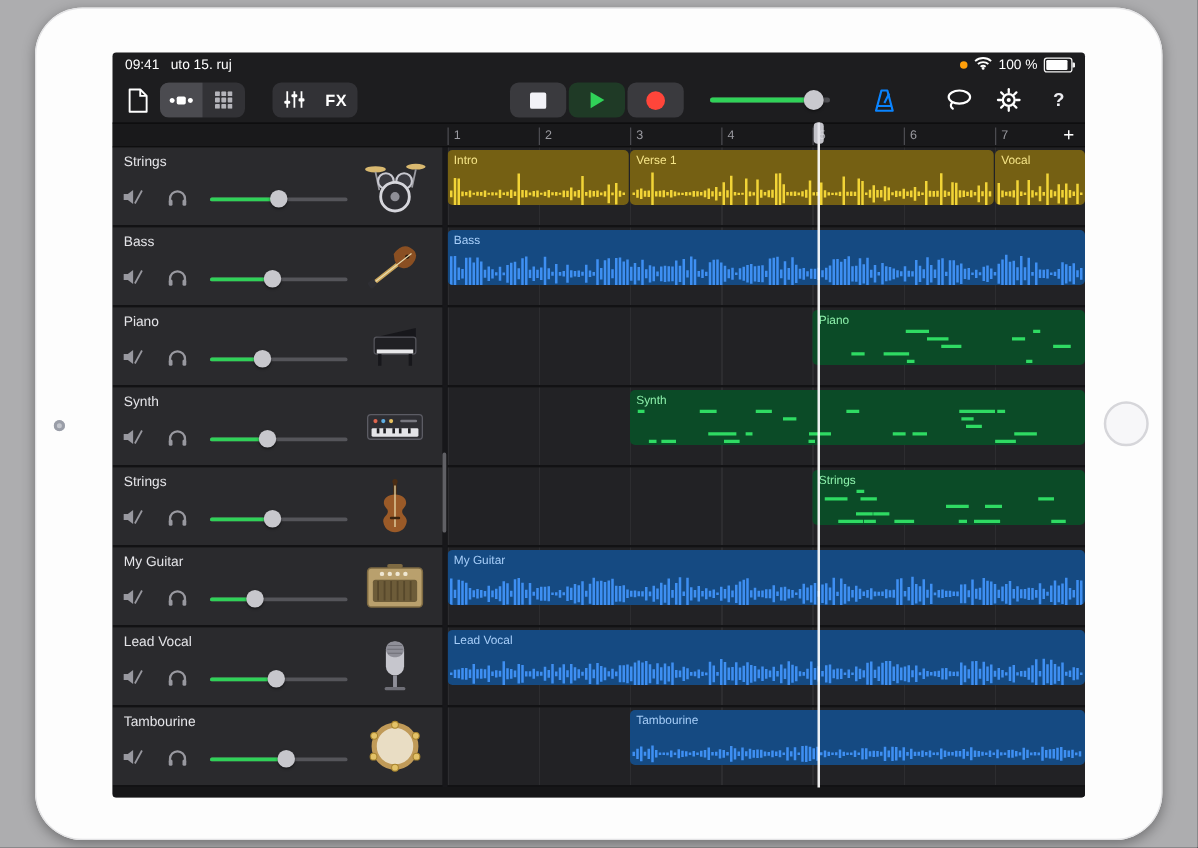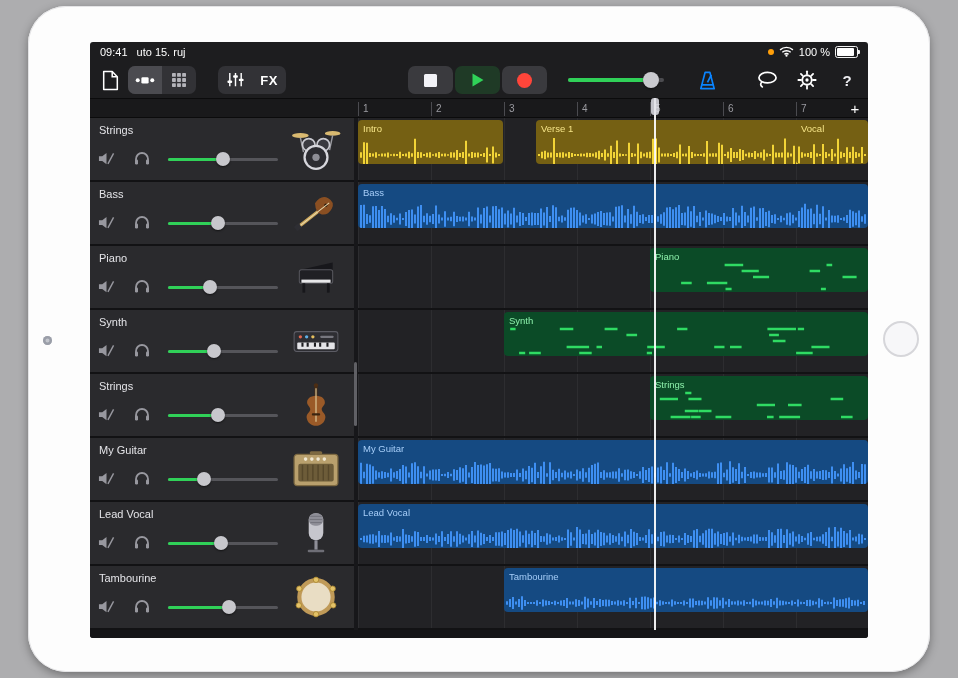--- a/index.html
+++ b/index.html
@@ -254,21 +254,21 @@
               </svg>
             </span>
         </div>
         <div class="lane">
           <div class="region" style="left: 0px; width: 145px; background: rgb(117, 96, 19);">
               <span class="region-label" style="color: rgb(245, 228, 135);">Intro</span>
               <svg width="145" height="54" viewBox="0 0 145 54">
                 <path d="M3 31.3 V36.7 M6 21.3 V46.7 M9 21.7 V46.3 M12 32.1 V35.9 M15 32.6 V35.4 M18 31.3 V36.7 M21 33.2 V34.8 M24 32.4 V35.6 M27 32.5 V35.5 M30 31.4 V36.6 M33 33.2 V34.8 M36 32.7 V35.3 M39 32.9 V35.1 M42 30.7 V37.3 M45 33.0 V35.0 M48 32.4 V35.6 M51 30.7 V37.3 M54 32.2 V35.8 M57 17.8 V50.2 M60 31.0 V37.0 M63 31.2 V36.8 M66 32.9 V35.1 M69 31.8 V36.2 M72 31.3 V36.7 M75 33.2 V34.8 M78 32.3 V35.7 M81 31.0 V37.0 M84 32.8 V35.2 M87 32.5 V35.5 M90 33.2 V34.8 M93 31.3 V36.7 M96 31.5 V36.5 M99 28.9 V39.1 M102 31.9 V36.1 M105 30.9 V37.1 M108 19.7 V48.3 M111 32.5 V35.5 M114 31.1 V36.9 M117 31.8 V36.2 M120 31.4 V36.6 M123 32.9 V35.1 M126 31.9 V36.1 M129 26.5 V41.5 M132 32.9 V35.1 M135 25.4 V42.6 M138 31.6 V36.4 M141 33.0 V35.0 " stroke="#f2d437" stroke-width="2" fill="none"></path>
               </svg>
             </div>
-          <div class="region" style="left: 146px; width: 291px; background: rgb(117, 96, 19); margin-left: 32px;">
+          <div class="region" style="left: 146px; width: 291px; background: rgb(117, 96, 19);">
               <span class="region-label" style="color: rgb(245, 228, 135);">Verse 1</span>
               <svg width="291" height="54" viewBox="0 0 291 54">
                 <path d="M3 33.0 V35.0 M6 30.8 V37.2 M9 29.8 V38.2 M12 31.6 V36.4 M15 31.4 V36.6 M18 17.0 V51.0 M21 31.9 V36.1 M24 31.6 V36.4 M27 31.2 V36.8 M30 32.6 V35.4 M33 31.0 V37.0 M36 32.1 V35.9 M39 32.9 V35.1 M42 33.1 V34.9 M45 32.5 V35.5 M48 32.8 V35.2 M51 31.7 V36.3 M54 31.9 V36.1 M57 32.6 V35.4 M60 31.3 V36.7 M63 29.8 V38.2 M66 31.9 V36.1 M69 28.6 V39.4 M72 32.3 V35.7 M75 24.7 V43.3 M78 31.1 V36.9 M81 19.6 V48.4 M84 32.6 V35.4 M87 33.1 V34.9 M90 33.2 V34.8 M93 21.7 V46.3 M96 32.1 V35.9 M99 32.7 V35.3 M102 22.5 V45.5 M105 30.8 V37.2 M108 32.6 V35.4 M111 31.2 V36.8 M114 30.8 V37.2 M117 17.7 V50.3 M120 17.6 V50.4 M123 26.4 V41.6 M126 32.6 V35.4 M129 32.4 V35.6 M132 32.2 V35.8 M135 32.9 V35.1 M138 31.9 V36.1 M141 30.8 V37.2 M144 23.4 V44.6 M147 32.7 V35.3 M150 32.5 V35.5 M153 24.9 V43.1 M156 31.1 V36.9 M159 32.7 V35.3 M162 33.1 V34.9 M165 32.9 V35.1 M168 32.3 V35.7 M171 20.1 V47.9 M174 32.4 V35.6 M177 32.2 V35.8 M180 32.3 V35.7 M183 21.8 V46.2 M186 23.7 V44.3 M189 33.0 V35.0 M192 30.8 V37.2 M195 27.1 V40.9 M198 31.0 V37.0 M201 31.0 V37.0 M204 28.0 V40.0 M207 28.9 V39.1 M210 32.8 V35.2 M213 31.5 V36.5 M216 32.0 V36.0 M219 30.0 V38.0 M222 32.2 V35.8 M225 31.3 V36.7 M228 28.5 V39.5 M231 32.2 V35.8 M234 33.0 V35.0 M237 23.8 V44.2 M240 31.6 V36.4 M243 31.7 V36.3 M246 31.6 V36.4 M249 17.5 V50.5 M252 31.4 V36.6 M255 32.4 V35.6 M258 24.7 V43.3 M261 25.1 V42.9 M264 31.1 V36.9 M267 31.4 V36.6 M270 32.3 V35.7 M273 31.2 V36.8 M276 32.6 V35.4 M279 27.3 V40.7 M282 32.0 V36.0 M285 24.8 V43.2 M288 31.9 V36.1 " stroke="#f2d437" stroke-width="2" fill="none"></path>
               </svg>
             </div>
           <div class="region" style="left: 438px; width: 72px; background: rgb(117, 96, 19);">
               <span class="region-label" style="color: rgb(245, 228, 135);">Vocal</span>
               <svg width="72" height="54" viewBox="0 0 72 54">
                 <path d="M3 25.4 V42.6 M6 31.3 V36.7 M9 32.4 V35.6 M12 31.9 V36.1 M15 31.1 V36.9 M18 23.2 V44.8 M21 32.2 V35.8 M24 33.0 V35.0 M27 23.0 V45.0 M30 31.1 V36.9 M33 32.7 V35.3 M36 28.0 V40.0 M39 32.5 V35.5 M42 17.7 V50.3 M45 30.8 V37.2 M48 32.0 V36.0 M51 26.3 V41.7 M54 31.0 V37.0 M57 25.7 V42.3 M60 30.9 V37.1 M63 32.2 V35.8 M66 25.9 V42.1 M69 33.0 V35.0 " stroke="#f2d437" stroke-width="2" fill="none"></path>
               </svg>

